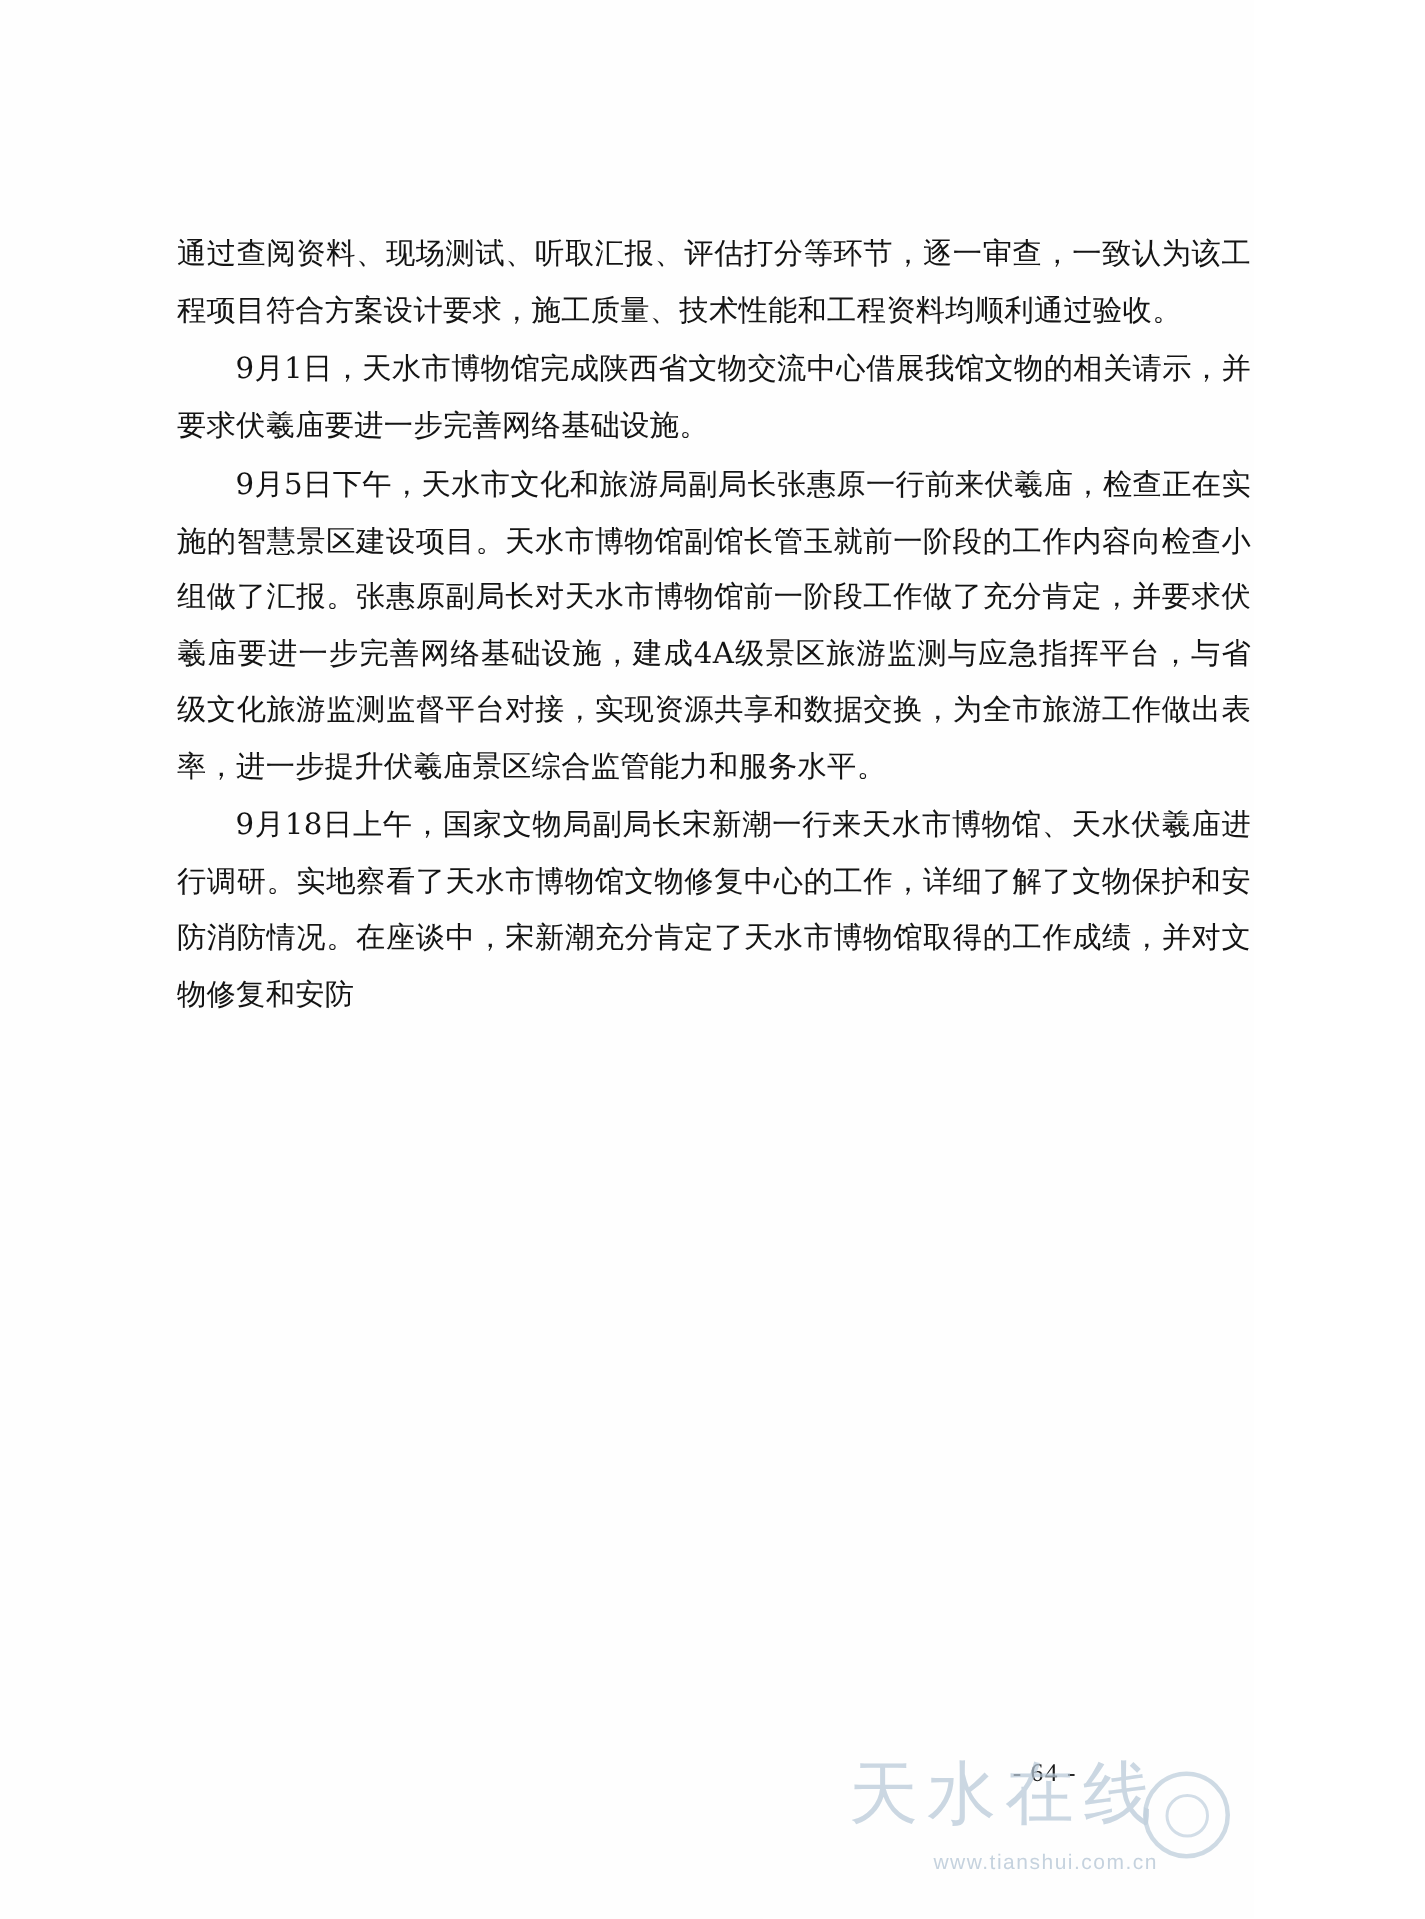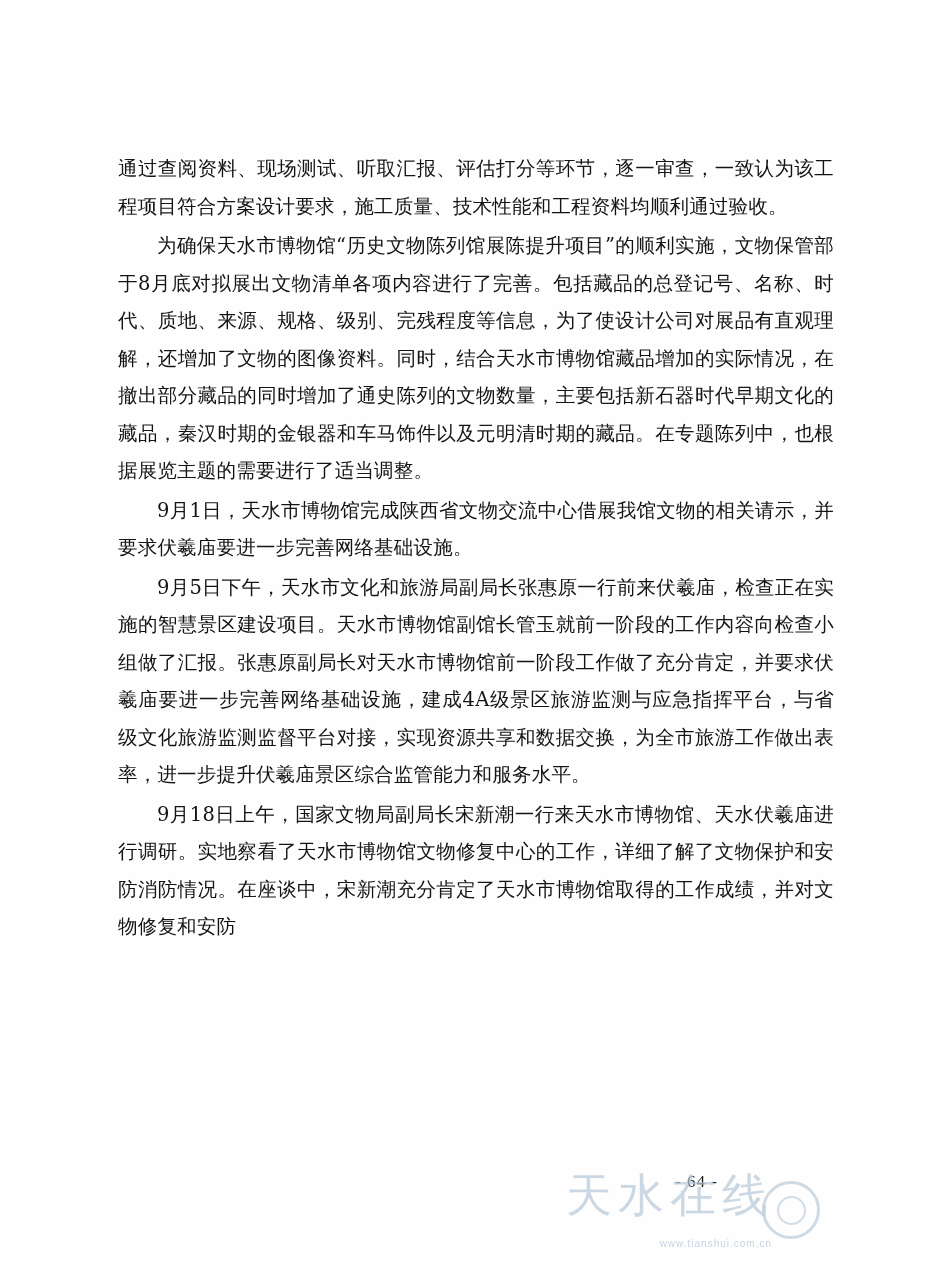--- a/index.html
+++ b/index.html
@@ -70,21 +70,21 @@
     font-family: "DejaVu Serif", serif;
     color: #b8c9d8;
     opacity: 0.72;
     letter-spacing: 6px;
     white-space: nowrap;
   }
   .wm-url {
     position: absolute;
     right: 54px;
     bottom: 8px;
-    font-size: 10px;
+    font-size: 14px;
     font-family: "Liberation Sans", sans-serif;
     color: #bccbd9;
     opacity: 0.85;
     letter-spacing: 1px;
     white-space: nowrap;
   }
   .wm-circle {
     position: absolute;
     right: 6px;
     bottom: 18px;
@@ -105,21 +105,20 @@
     border: 2px solid #c8d6e2;
   }
 </style>
 </head>
 <body>
 
 <div class="page">
 
   <div class="content">
     <p class="para">通过查阅资料、现场测试、听取汇报、评估打分等环节，逐一审查，一致认为该工程项目符合方案设计要求，施工质量、技术性能和工程资料均顺利通过验收。</p>
-    <p class="para indent">为确保天水市博物馆“历史文物陈列馆展陈提升项目”的顺利实施，文物保管部于8月底对拟展出文物清单各项内容进行了完善。包括藏品的总登记号、名称、时代、质地、来源、规格、级别、完残程度等信息，为了使设计公司对展品有直观理解，还增加了文物的图像资料。同时，结合天水市博物馆藏品增加的实际情况，在撤出部分藏品的同时增加了通史陈列的文物数量，主要包括新石器时代早期文化的藏品，秦汉时期的金银器和车马饰件以及元明清时期的藏品。在专题陈列中，也根据展览主题的需要进行了适当调整。</p>
     <p class="para indent">9月1日，天水市博物馆完成陕西省文物交流中心借展我馆文物的相关请示，并要求伏羲庙要进一步完善网络基础设施。</p>
     <p class="para indent">9月5日下午，天水市文化和旅游局副局长张惠原一行前来伏羲庙，检查正在实施的智慧景区建设项目。天水市博物馆副馆长管玉就前一阶段的工作内容向检查小组做了汇报。张惠原副局长对天水市博物馆前一阶段工作做了充分肯定，并要求伏羲庙要进一步完善网络基础设施，建成4A级景区旅游监测与应急指挥平台，与省级文化旅游监测监督平台对接，实现资源共享和数据交换，为全市旅游工作做出表率，进一步提升伏羲庙景区综合监管能力和服务水平。</p>
     <p class="para indent">9月18日上午，国家文物局副局长宋新潮一行来天水市博物馆、天水伏羲庙进行调研。实地察看了天水市博物馆文物修复中心的工作，详细了解了文物保护和安防消防情况。在座谈中，宋新潮充分肯定了天水市博物馆取得的工作成绩，并对文物修复和安防</p>
   </div>
 
   <div class="page-number">- 64 -</div>
 
   <div class="watermark">
     <div class="wm-chars">天水在线</div>
     <div class="wm-url">www.tianshui.com.cn</div>

